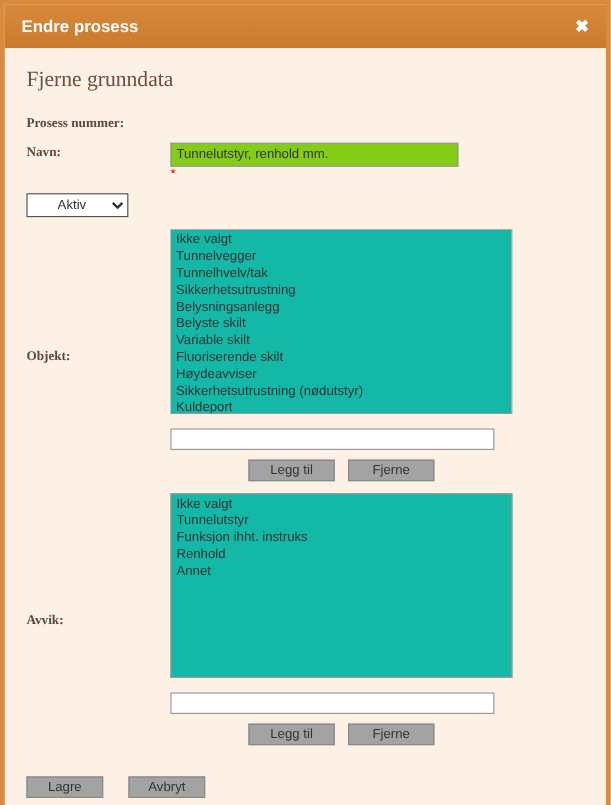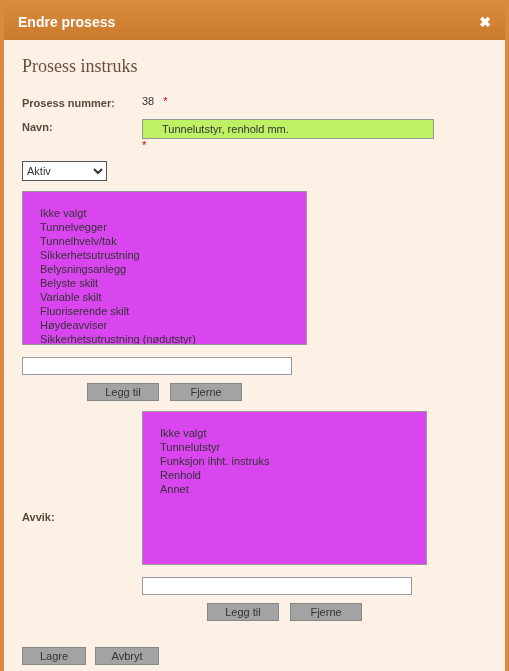--- a/index.html
+++ b/index.html
@@ -46,59 +46,61 @@
     display: flex;
     align-items: flex-start;
     margin-bottom: 10px;
   }
   .label-col {
     width: 120px;
     color: #5b4838;
     font-weight: bold;
     font-size: 11px;
     padding-top: 2px;
+    font-family: Liberation Serif, serif;
   }
   .field-col {
     flex: 1;
   }
   .num-value {
     color: #333;
     font-size: 11px;
     display: inline-block;
   }
   .req {
     color: #c00;
     margin-left: 6px;
   }
   .text-input {
-    width: 292px;
+    width: 240px;
     height: 20px;
     border: 1px solid #999;
-    background: #bef264;
-    font-size: 11px;
-    padding: 1px 19px;
+    background: #84cc16;
+    font-size: 11px;
+    padding: 1px 4px;
     color: #333;
   }
   .status-select {
     width: 85px;
     height: 20px;
     font-size: 11px;
     border: 1px solid #555;
     background: #fff;
     color: #333;
+    padding-left: 21px;
   }
   .listbox {
     width: 285px;
     height: 154px;
     border: 1px solid #999;
-    background: #d946ef;
+    background: #14b8a6;
     font-size: 11px;
     color: #333;
     overflow-y: scroll;
-    padding: 14px;
+    padding: 1px;
   }
   .listbox .opt {
     padding: 0 3px;
     line-height: 14px;
     white-space: nowrap;
     cursor: default;
   }
   .small-input {
     width: 270px;
     height: 18px;
@@ -123,59 +125,56 @@
     color: #333;
     padding: 0 10px;
     cursor: pointer;
     margin: 0 4px;
     line-height: 16px;
     vertical-align: middle;
   }
   .footer-row {
     margin-top: 26px;
   }
-  .footer-row .btn { min-width: 64px; margin: 0 6px 0 0; }
+  .footer-row .btn { min-width: 64px; margin: 0 18px 0 0; }
 </style>
 </head>
 <body>
 
 <div class="window">
   <div class="titlebar">
     <span>Endre prosess</span>
     <span class="close-x">✖</span>
   </div>
 
   <div class="content">
-    <div class="section-heading">Prosess instruks</div>
+    <div class="section-heading">Fjerne grunndata</div>
 
     <div class="row">
       <div class="label-col">Prosess nummer:</div>
-      <div class="field-col">
-        <span class="num-value">38</span>
-        <span class="req">*</span>
-      </div>
     </div>
 
     <div class="row">
       <div class="label-col">Navn:</div>
       <div class="field-col">
         <input class="text-input" type="text" value="Tunnelutstyr, renhold mm." style="">
         <div><span class="req" style="margin-left:0">*</span></div>
       </div>
     </div>
 
     <div class="row">
       <div class="field-col">
         <select class="status-select">
           <option>Aktiv</option>
         </select>
       </div>
     </div>
 
     <div class="row" style="align-items:center">
+      <div class="label-col">Objekt:</div>
       <div class="field-col">
         <div class="listbox">
           <div class="opt">Ikke valgt</div>
           <div class="opt">Tunnelvegger</div>
           <div class="opt">Tunnelhvelv/tak</div>
           <div class="opt">Sikkerhetsutrustning</div>
           <div class="opt">Belysningsanlegg</div>
           <div class="opt">Belyste skilt</div>
           <div class="opt">Variable skilt</div>
           <div class="opt">Fluoriserende skilt</div>

